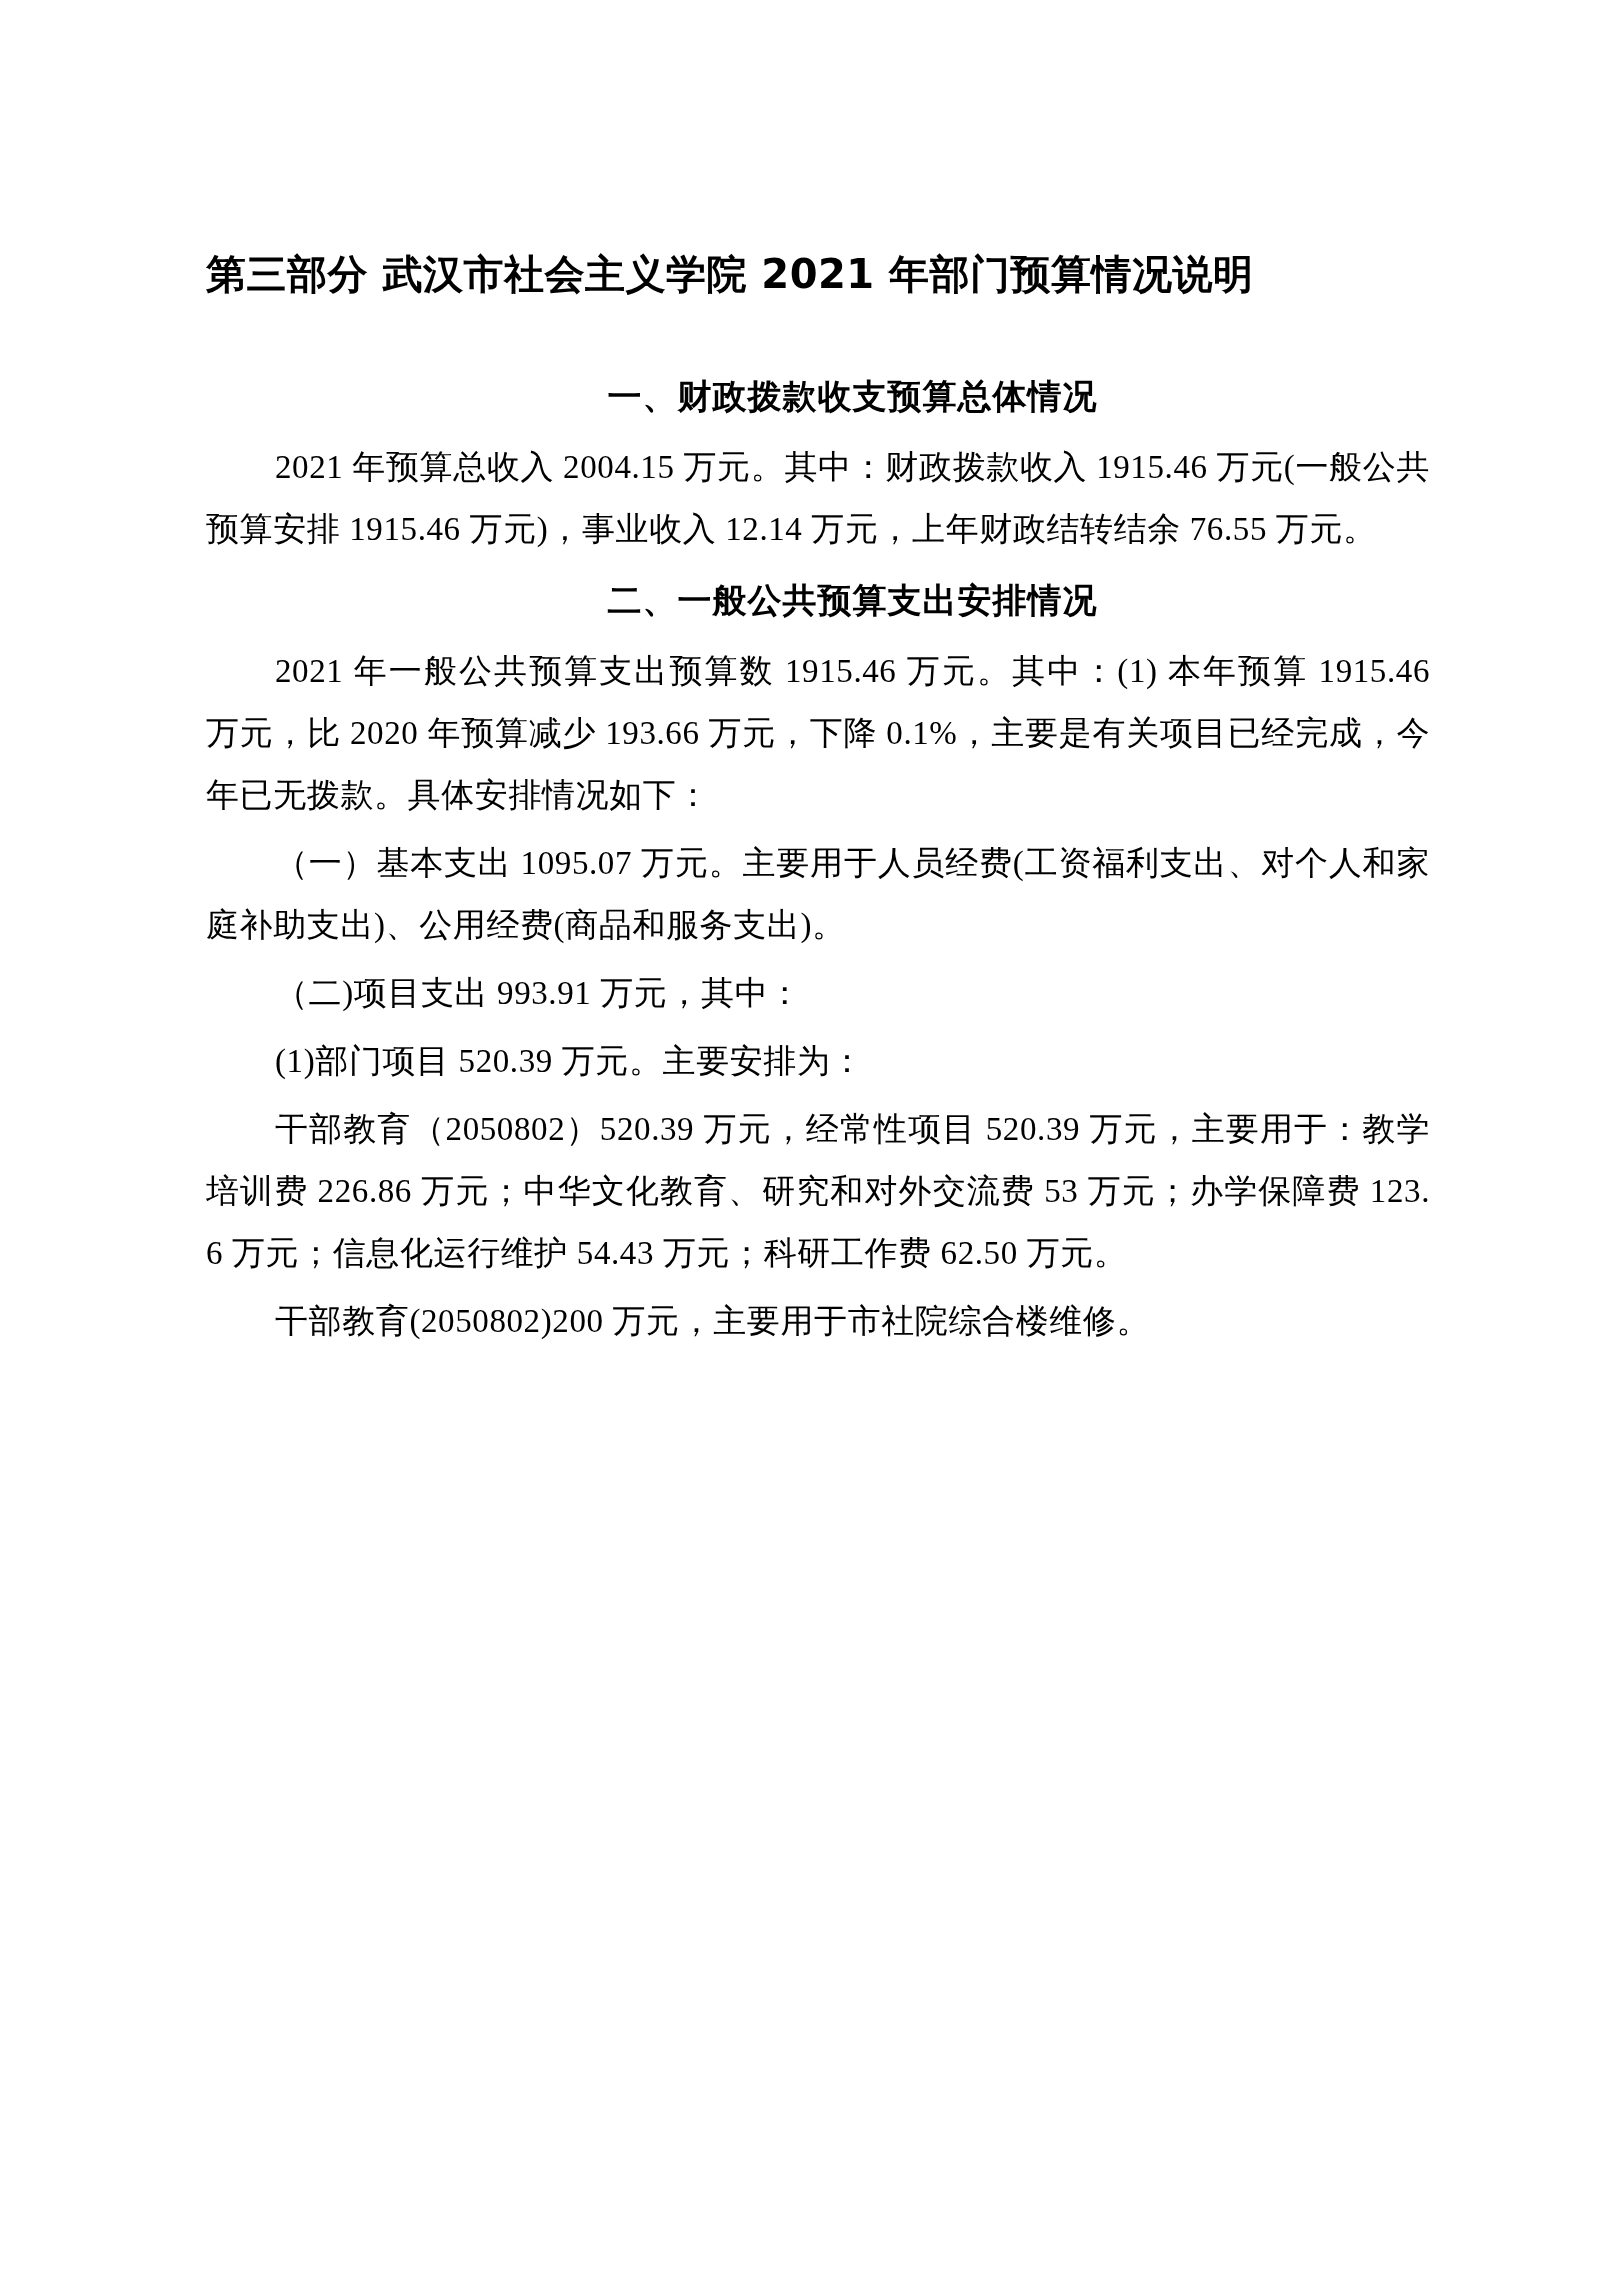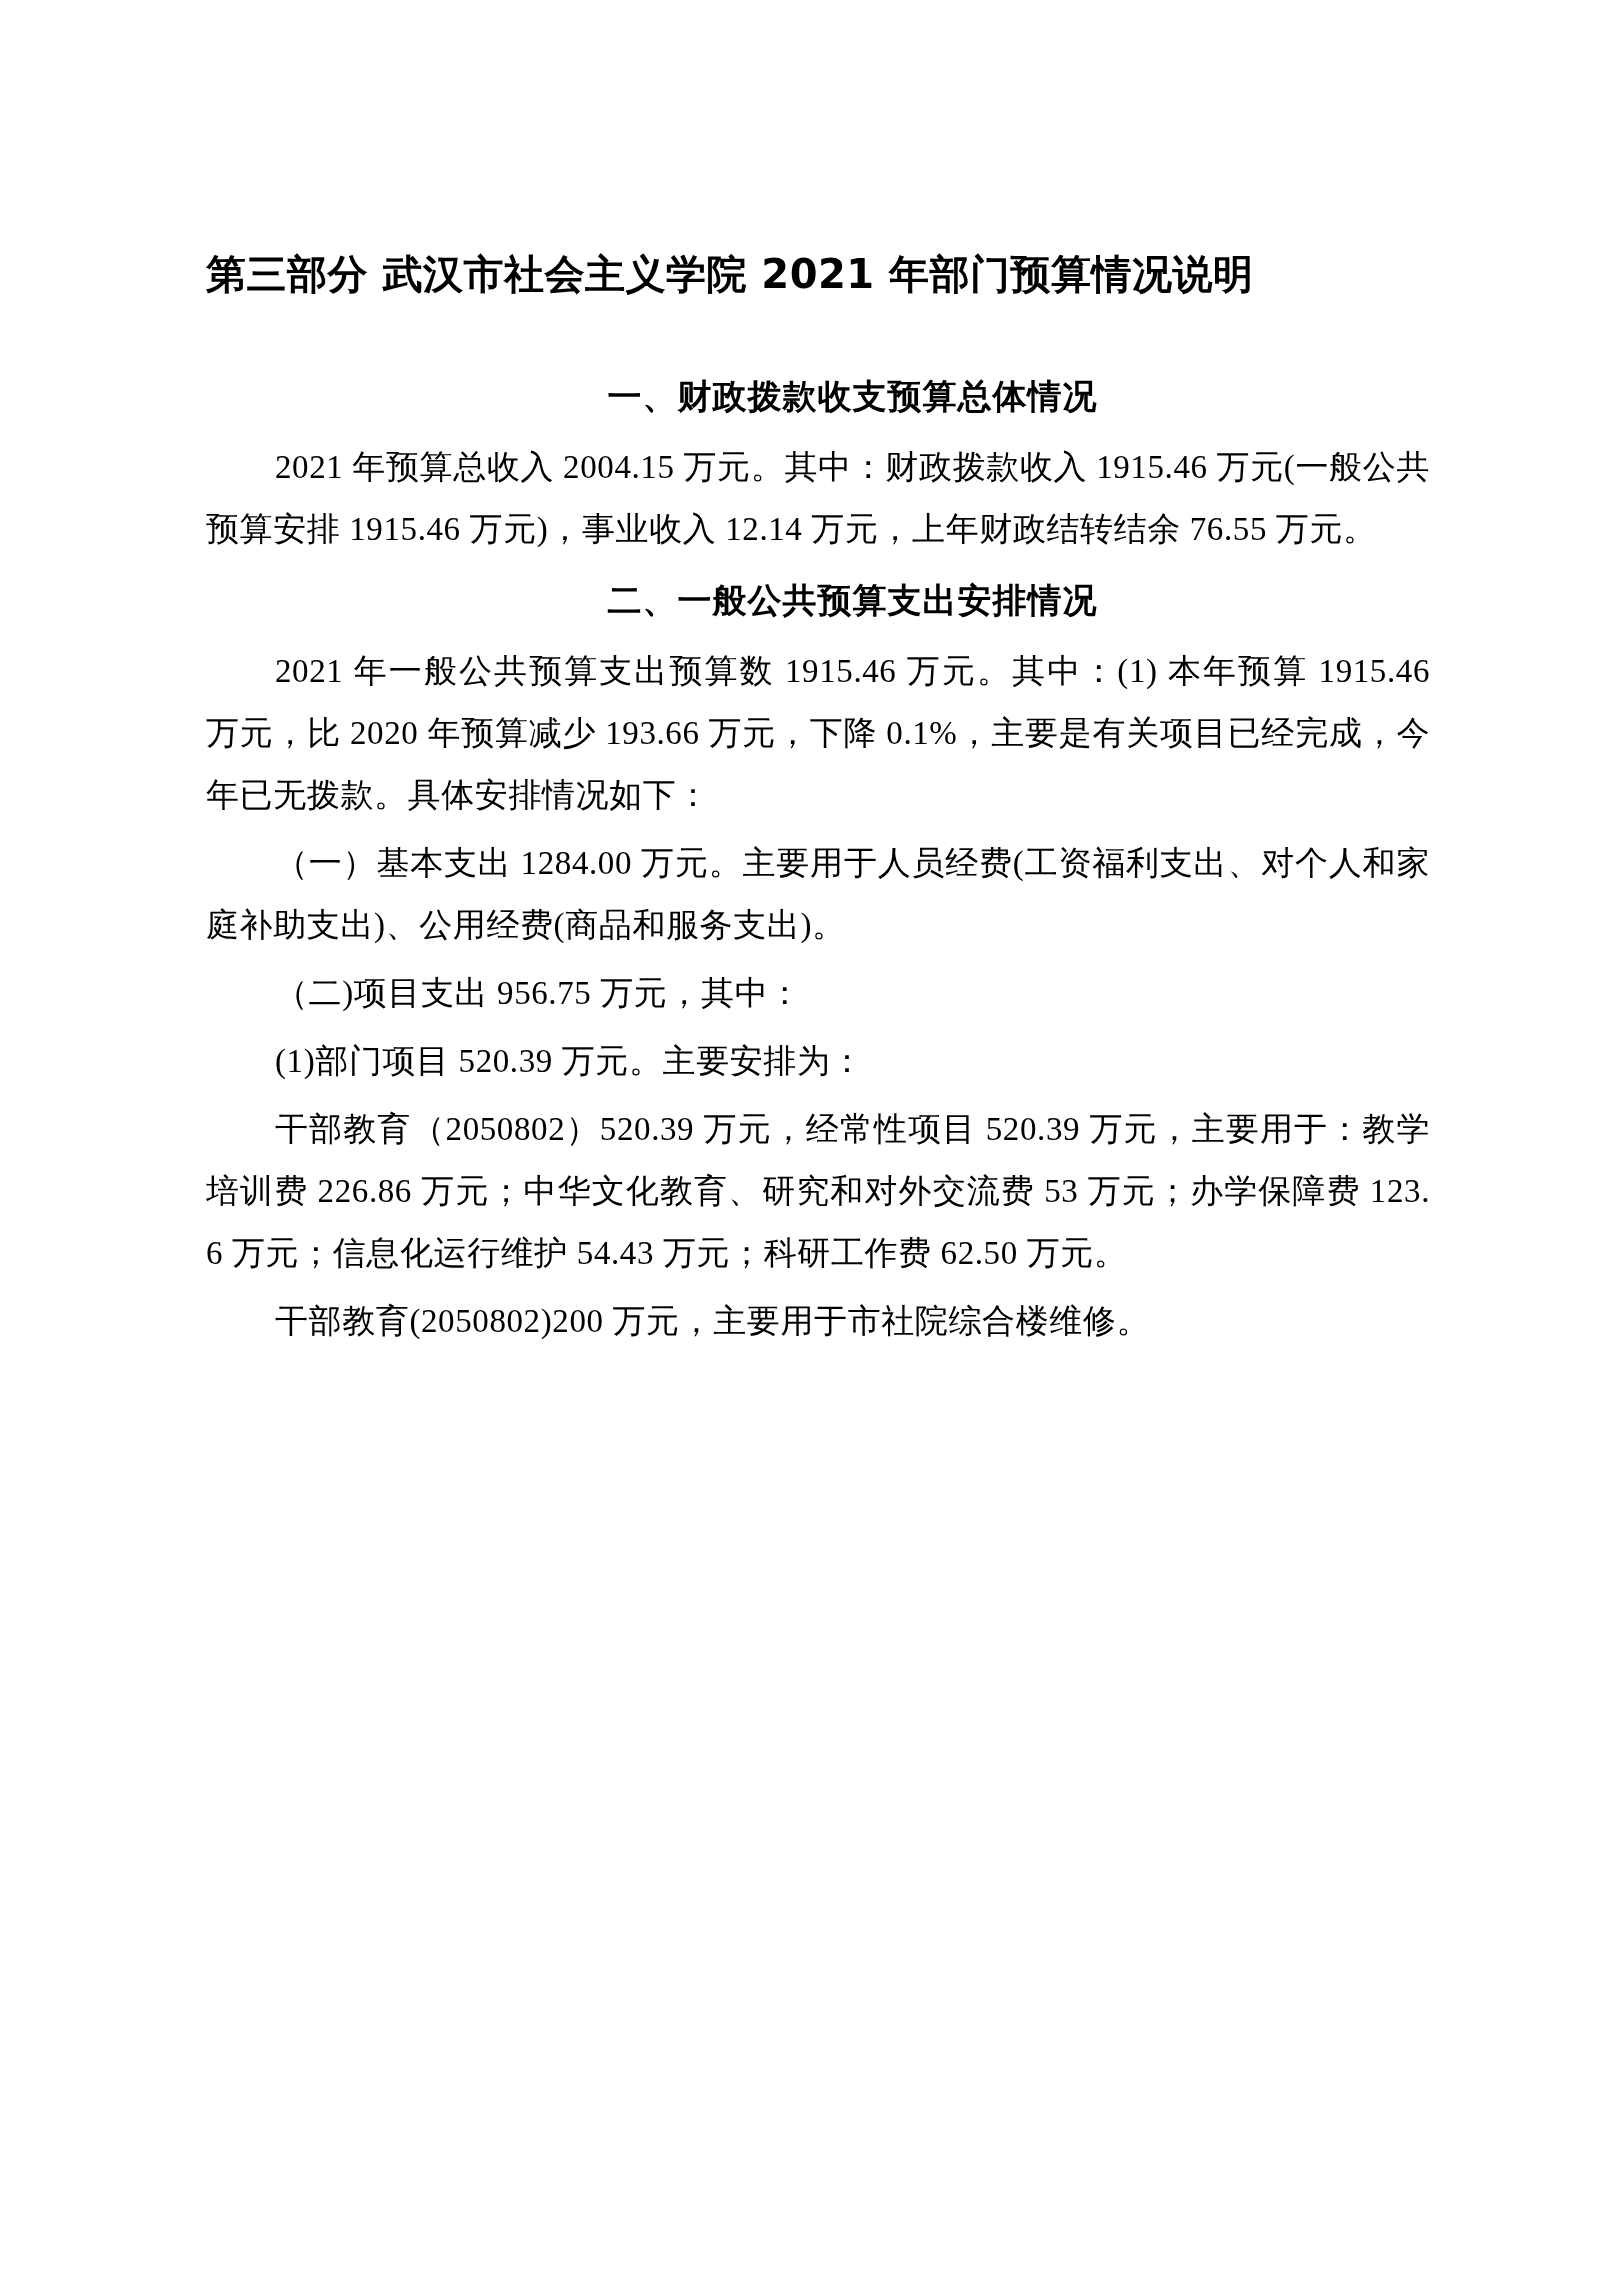--- a/index.html
+++ b/index.html
@@ -64,20 +64,20 @@
 
   <h1 class="doc-title">第三部分  武汉市社会主义学院 2021 年部门预算情况说明</h1>
 
   <h2 class="section-heading">一、财政拨款收支预算总体情况</h2>
   <p class="para">2021 年预算总收入 2004.15 万元。其中：财政拨款收入 1915.46 万元(一般公共预算安排 1915.46 万元)，事业收入 12.14 万元，上年财政结转结余 76.55 万元。</p>
 
   <div class="spacer-sm"></div>
 
   <h2 class="section-heading">二、一般公共预算支出安排情况</h2>
   <p class="para">2021 年一般公共预算支出预算数 1915.46 万元。其中：(1) 本年预算 1915.46 万元，比 2020 年预算减少 193.66 万元，下降 0.1%，主要是有关项目已经完成，今年已无拨款。具体安排情况如下：</p>
-  <p class="para">（一）基本支出 1284.00 万元。主要用于人员经费(工资福利支出、对个人和家庭补助支出)、公用经费(商品和服务支出)。</p>
-  <p class="para">（二)项目支出 956.75 万元，其中：</p>
+  <p class="para">（一）基本支出 1095.07 万元。主要用于人员经费(工资福利支出、对个人和家庭补助支出)、公用经费(商品和服务支出)。</p>
+  <p class="para">（二)项目支出 993.91 万元，其中：</p>
   <p class="para">(1)部门项目 520.39 万元。主要安排为：</p>
   <p class="para">干部教育（2050802）520.39 万元，经常性项目 520.39 万元，主要用于：教学培训费 226.86 万元；中华文化教育、研究和对外交流费 53 万元；办学保障费 123.6 万元；信息化运行维护 54.43 万元；科研工作费 62.50 万元。</p>
   <p class="para tight">干部教育(2050802)200 万元，主要用于市社院综合楼维修。</p>
 
 </div>
 
 
 </body></html>

